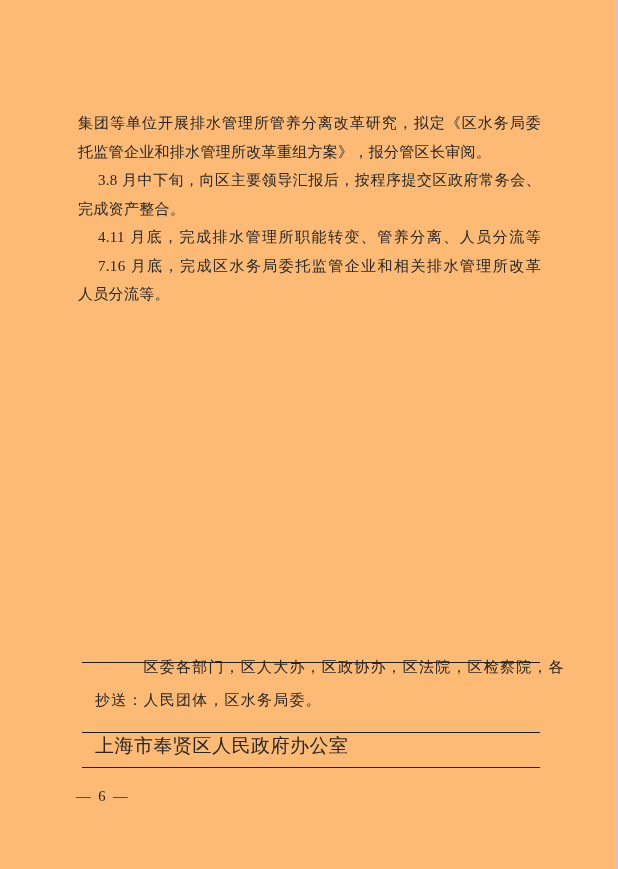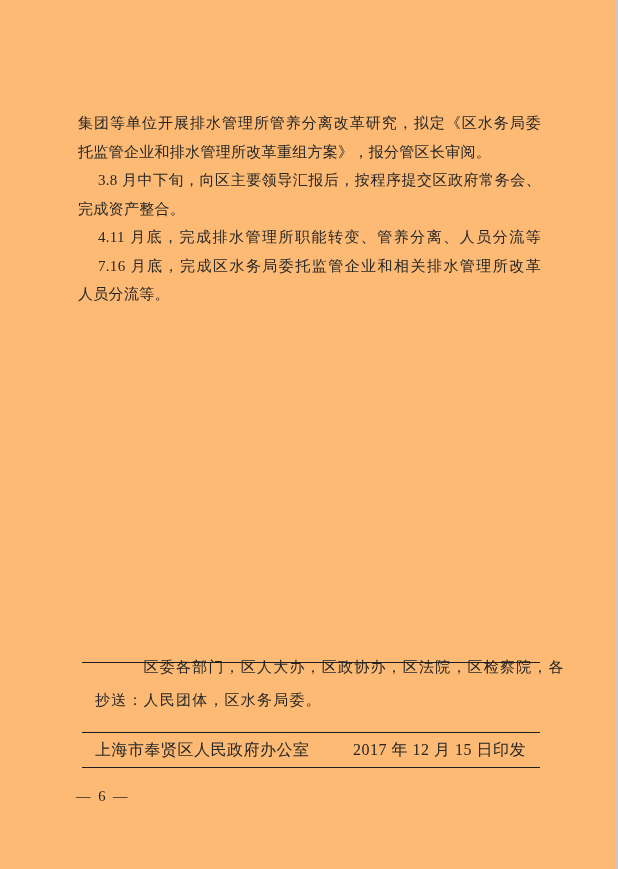--- a/index.html
+++ b/index.html
@@ -80,23 +80,22 @@
     flex: 1 1 auto;
   }
   .copy-line {
     white-space: nowrap;
   }
   .issue-row {
     box-sizing: border-box;
     height: 34px;
     display: flex;
     justify-content: space-between;
-    align-items: center;
     padding: 0 14px 0 13px;
-    font-size: 16px;
+    font-size: 19px;
     letter-spacing: 0.5px;
   }
   .issuer {
     white-space: nowrap;
   }
   .print-date {
     white-space: nowrap;
   }
   
   .page-number {
@@ -126,21 +125,20 @@
   <div class="footer">
     <div class="copy-section">
       <span class="copy-label">抄送：</span>
       <div class="copy-body">
         <div class="copy-line">区委各部门，区人大办，区政协办，区法院，区检察院，各</div>
         <div class="copy-line">人民团体，区水务局委。</div>
       </div>
     </div>
     <div class="issue-row">
       <span class="issuer">上海市奉贤区人民政府办公室</span>
-      <span class="print-date">2017 年 12 月 15 日印发</span>
     </div>
   </div>
 
   <div class="page-number">— 6 —</div>
 
   <div class="scan-edge"></div>
 
 </div>
 
 </body></html>

